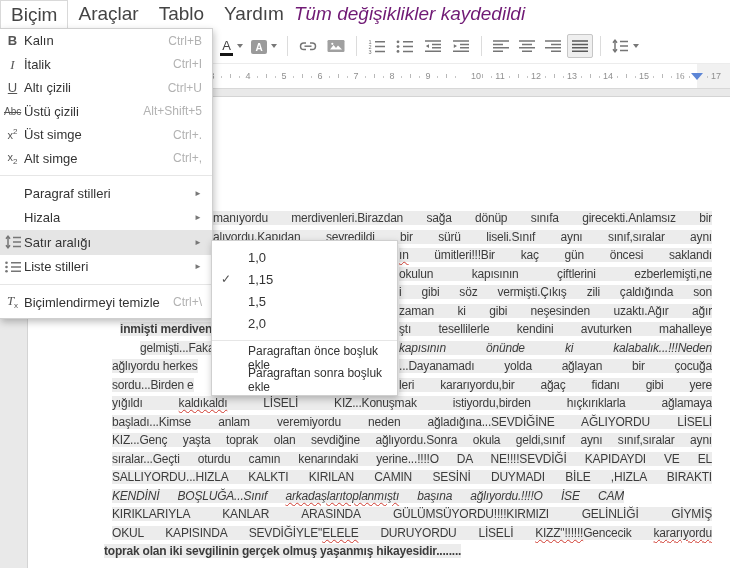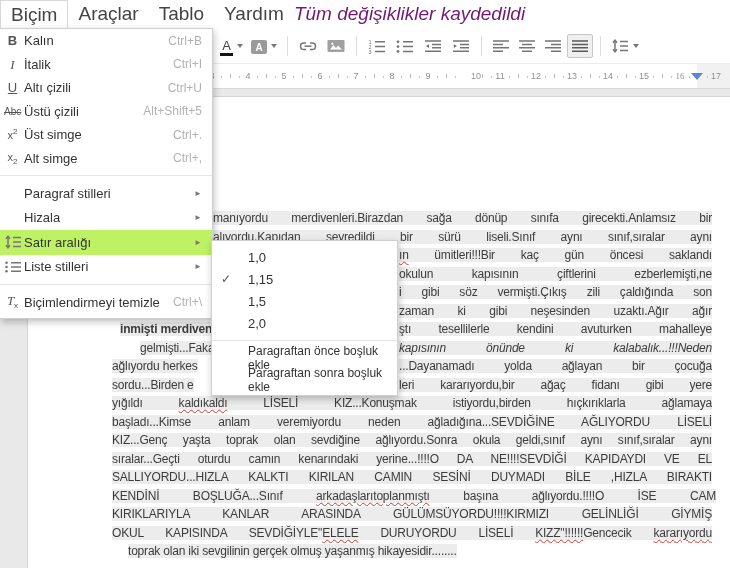--- a/index.html
+++ b/index.html
@@ -52,21 +52,21 @@
   .rmarker{position:absolute;top:9px;width:0;height:0;border-left:6px solid transparent;
            border-right:6px solid transparent;border-top:7px solid #5c85d6;}
 
   
   .menu{position:absolute;background:#fff;border:1px solid #cfcfcf;
         box-shadow:1px 3px 7px rgba(0,0,0,.25);z-index:30;font-size:13px;color:#333;}
   #format-menu{left:0;top:28px;width:212px;border-left:none;padding-bottom:3px;}
   #spacing-menu{left:211px;top:240px;width:185px;z-index:31;padding:5px 0 4px 0;}
   .mi{position:relative;display:flex;align-items:center;height:23.5px;padding:0 10px 0 24px;}
   .mi2{height:24.5px;}
-  .mi.hl{background:#bef264;}
+  .mi.hl{background:#e5e5e5;}
   .mi .ico{position:absolute;left:4px;width:17px;text-align:center;color:#555;font-size:12px;line-height:1;}
   .mi .lbl{flex:1;white-space:nowrap;}
   .mi .sc{color:#b2b2b2;font-size:12px;margin-left:8px;}
   .mi .arr{color:#777;font-size:8px;margin-left:8px;}
   .msep{border:none;border-top:1px solid #e6e6e6;margin:5px 0;}
   .smi{position:relative;display:flex;align-items:center;height:22px;padding-left:36px;}
   .smi .chk{position:absolute;left:9px;font-size:12px;color:#555;}
   .smi2{height:22px;font-size:12px;}
   .msep2{border:none;border-top:1px solid #e6e6e6;margin:6px 0;}
   .t-b{font-weight:bold;font-size:13px;}
@@ -97,24 +97,24 @@
       <div class="line just" style="top: 338.5px; left: 399px; width: 313px; font-style: italic;"><span class="bg"><span>kapısının önünde ki kalabalık...!!!Neden</span></span></div>
       <div class="line nowrap" style="top: 357px; left: 112px;"><span class="bg"><span>ağlıyordu herkes</span></span></div>
       <div class="line just" style="top: 357px; left: 399px; width: 313px;"><span class="bg"><span>...Dayanamadı yolda ağlayan bir çocuğa</span></span></div>
       <div class="line nowrap" style="top: 375.5px; left: 112px;"><span class="bg"><span>sordu...Birden e</span></span></div>
       <div class="line just" style="top: 375.5px; left: 399px; width: 313px;"><span class="bg"><span>leri kararıyordu,bir ağaç fidanı gibi yere</span></span></div>
       <div class="line just" style="top: 394px; left: 112px; width: 600px;"><span class="bg"><span>yığıldı </span><span class="sp">kaldıkaldı</span><span> LİSELİ KIZ...Konuşmak istiyordu,birden hıçkırıklarla ağlamaya</span></span></div>
       <div class="line just" style="top: 412.5px; left: 112px; width: 600px;"><span class="bg"><span>başladı...Kimse anlam veremiyordu neden ağladığına...SEVDİĞİNE AĞLIYORDU LİSELİ</span></span></div>
       <div class="line just" style="top: 431px; left: 112px; width: 600px;"><span class="bg"><span>KIZ...Genç yaşta toprak olan sevdiğine ağlıyordu.Sonra okula geldi,sınıf aynı sınıf,sıralar aynı</span></span></div>
       <div class="line just" style="top: 449.5px; left: 112px; width: 600px;"><span class="bg"><span>sıralar...Geçti oturdu camın kenarındaki yerine...!!!!O DA NE!!!!SEVDİĞİ KAPIDAYDI VE EL</span></span></div>
       <div class="line just" style="top: 468px; left: 112px; width: 600px;"><span class="bg"><span>SALLIYORDU...HIZLA KALKTI KIRILAN CAMIN SESİNİ DUYMADI BİLE ,HIZLA BIRAKTI</span></span></div>
-      <div class="line just" style="top: 486.5px; left: 112px; width: 604px;"><span class="bg"><span>KENDİNİ BOŞLUĞA...Sınıf </span><span class="sp">arkadaşlarıtoplanmıştı</span><span> başına ağlıyordu.!!!!O İSE CAM</span></span></div>
+      <div class="line just" style="top: 486.5px; left: 112px; width: 512px; font-style: italic;"><span class="bg"><span>KENDİNİ BOŞLUĞA...Sınıf </span><span class="sp">arkadaşlarıtoplanmıştı</span><span> başına ağlıyordu.!!!!O İSE CAM</span></span></div>
       <div class="line just" style="top: 505px; left: 112px; width: 600px;"><span class="bg"><span>KIRIKLARIYLA KANLAR ARASINDA GÜLÜMSÜYORDU!!!!KIRMIZI GELİNLİĞİ GİYMİŞ</span></span></div>
       <div class="line just" style="top: 523.5px; left: 112px; width: 600px;"><span class="bg"><span>OKUL KAPISINDA SEVDİĞİYLE"</span><span class="sp">ELELE</span><span> DURUYORDU LİSELİ </span><span class="sp">KIZZ"!!!!!!</span><span>Gencecik </span><span class="sp">kararıyordu</span></span></div>
-      <div class="line nowrap" style="top: 542px; left: 128px;"><span class="bg"><span>toprak olan iki sevgilinin gerçek olmuş yaşanmış hikayesidir........</span></span></div>
+      <div class="line nowrap" style="top: 542px; left: 104px; font-weight: bold;"><span class="bg"><span>toprak olan iki sevgilinin gerçek olmuş yaşanmış hikayesidir........</span></span></div>
     </div>
 
   <div class="ruler" id="ruler">
       <div class="ruler-white"></div>
       <span class="rnum" style="left: 212px;">3</span>
       <span class="rtick" style="left: 230px;"></span>
       <span class="rdot" style="left: 221px;"></span>
       <span class="rdot" style="left: 239px;"></span>
       <span class="rnum" style="left: 248px;">4</span>
       <span class="rtick" style="left: 266px;"></span>

